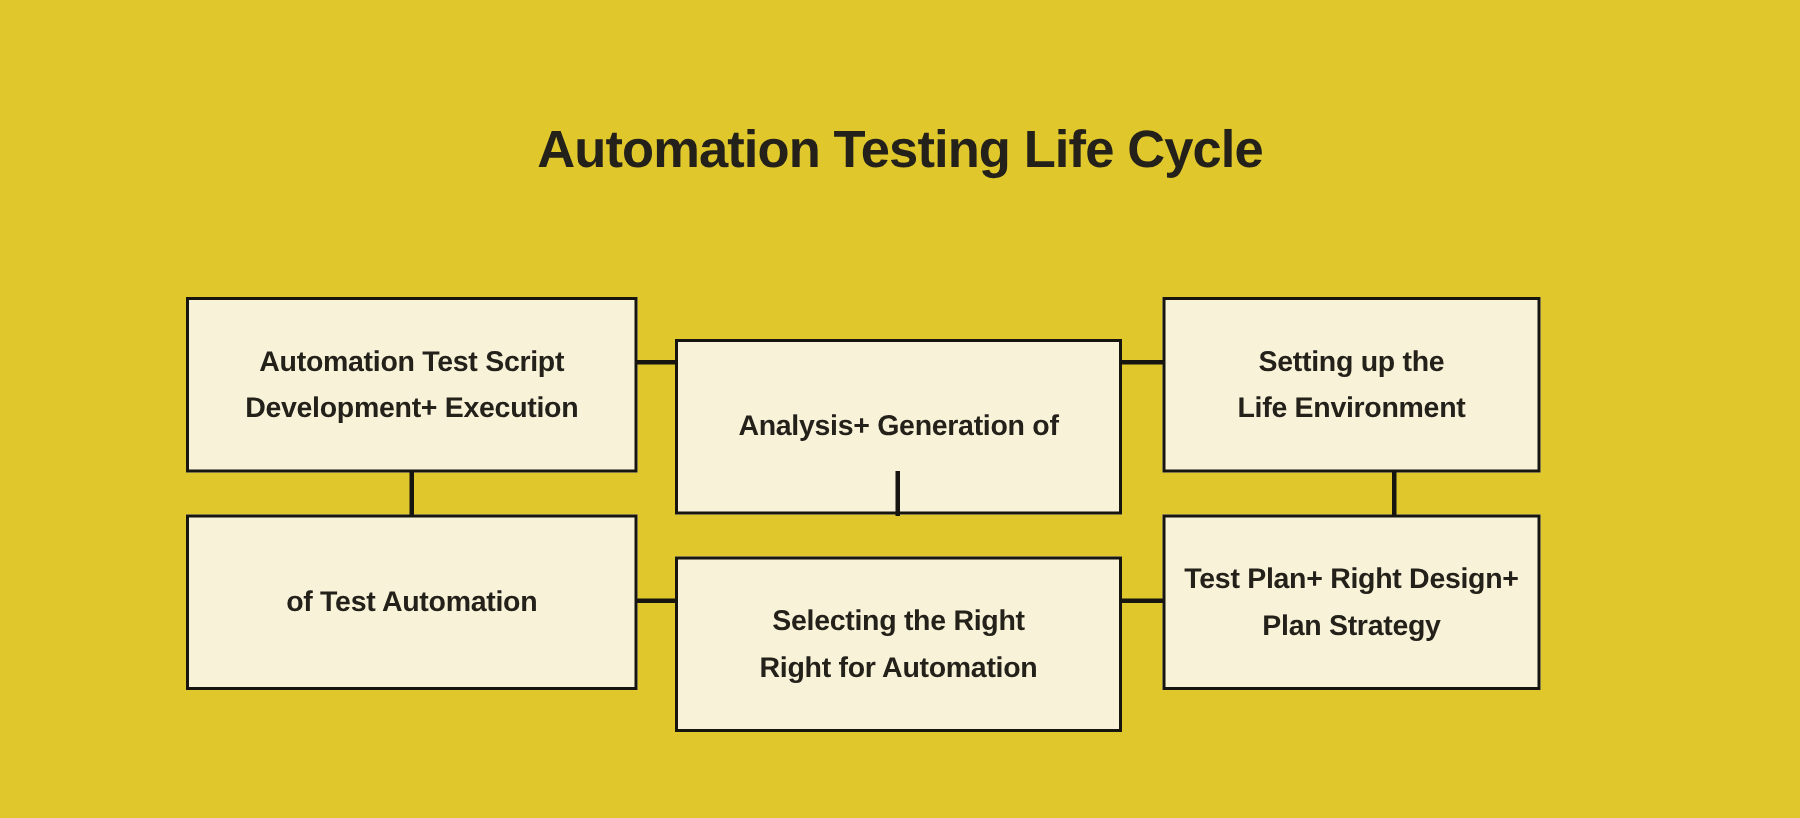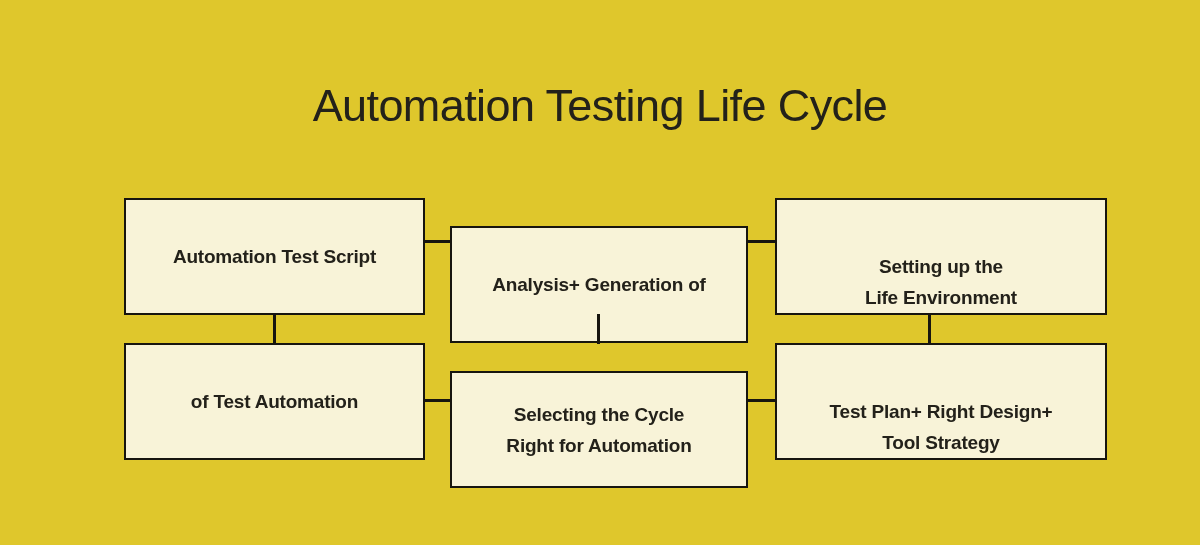--- a/index.html
+++ b/index.html
@@ -17,22 +17,22 @@
     position: relative;
     width: 1200px; height: 545px;
     background: var(--color-background);
     overflow: hidden;
   }
   .title {
     position: absolute;
     top: 80px; left: 0;
     width: 100%;
     text-align: center;
-    font-size: 45px;
-    font-weight: 400;
+    font-size: 35px;
+    font-weight: 700;
     letter-spacing: -0.6px;
     color: var(--color-text);
   }
   .node {
     position: absolute;
     width: 300px; height: 117px;
     background: var(--color-box-fill);
     border: 2px solid var(--color-line);
     display: flex;
     flex-direction: column;
@@ -47,21 +47,21 @@
     line-height: 31px;
     letter-spacing: -0.2px;
     color: var(--color-text);
     white-space: nowrap;
   }
   
   .r1 { top: 198px; }
   .r2 { top: 343px; }
   .c1 { left: 124px; width: 301px; }
   .c2 { left: 450px; width: 298px; margin-top: 28px; }
-  .c3 { left: 775px; width: 332px; justify-content: flex-end; }
+  .c3 { left: 775px; width: 252px; }
   
   .connector { position: absolute; background: var(--color-line); }
   .h { height: 3px; }
   .v { width: 3px; }
   .h-r1a { left: 424px; top: 240px; width: 27px; }
   .h-r1b { left: 747px; top: 240px; width: 29px; }
   .h-r2a { left: 424px; top: 399px; width: 27px; }
   .h-r2b { left: 747px; top: 399px; width: 29px; }
   .v-c1 { left: 273px; top: 314px; height: 30px; }
   .v-c2 { left: 597px; top: 314px; height: 30px; }
@@ -69,39 +69,40 @@
 </style>
 </head>
 <body>
 
 <div class="stage">
 
   <h1 class="title">Automation Testing Life Cycle</h1>
 
   <div class="node r1 c1">
     <span class="line">Automation Test Script</span>
+    <span class="line">Development+ Execution</span>
   </div>
   <div class="node r1 c2">
     <span class="line">Analysis+ Generation of</span>
   </div>
   <div class="node r1 c3">
     <span class="line">Setting up the</span>
     <span class="line">Life Environment</span>
   </div>
 
   <div class="node r2 c1">
     <span class="line">of Test Automation</span>
   </div>
   <div class="node r2 c2">
-    <span class="line">Selecting the Cycle</span>
+    <span class="line">Selecting the Right</span>
     <span class="line">Right for Automation</span>
   </div>
   <div class="node r2 c3">
     <span class="line">Test Plan+ Right Design+</span>
-    <span class="line">Tool Strategy</span>
+    <span class="line">Plan Strategy</span>
   </div>
 
   <div class="connector h h-r1a"></div>
   <div class="connector h h-r1b"></div>
   <div class="connector h h-r2a"></div>
   <div class="connector h h-r2b"></div>
   <div class="connector v v-c1"></div>
   <div class="connector v v-c2"></div>
   <div class="connector v v-c3"></div>
 

